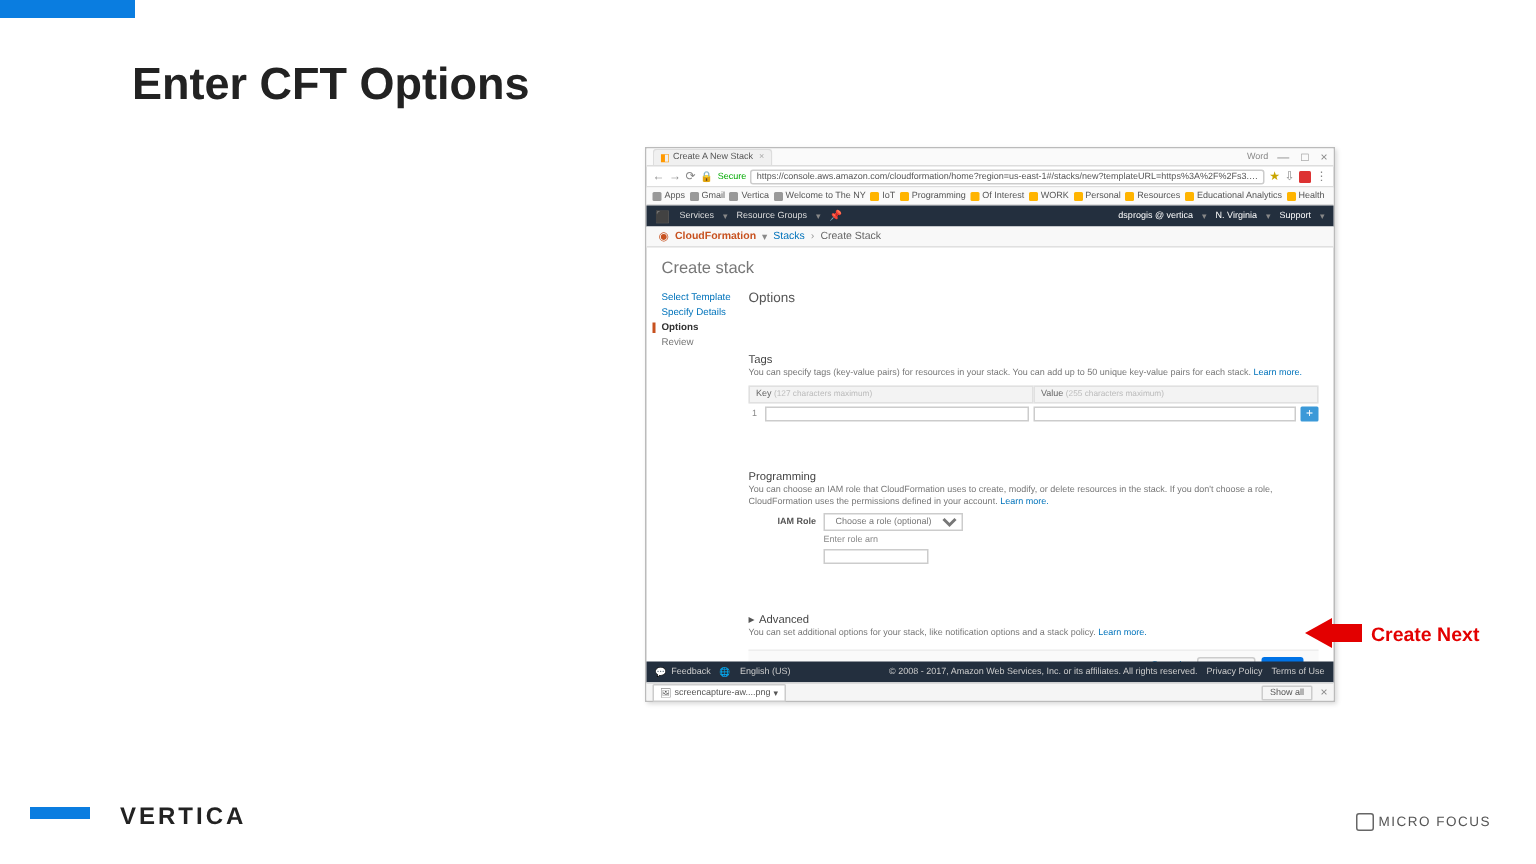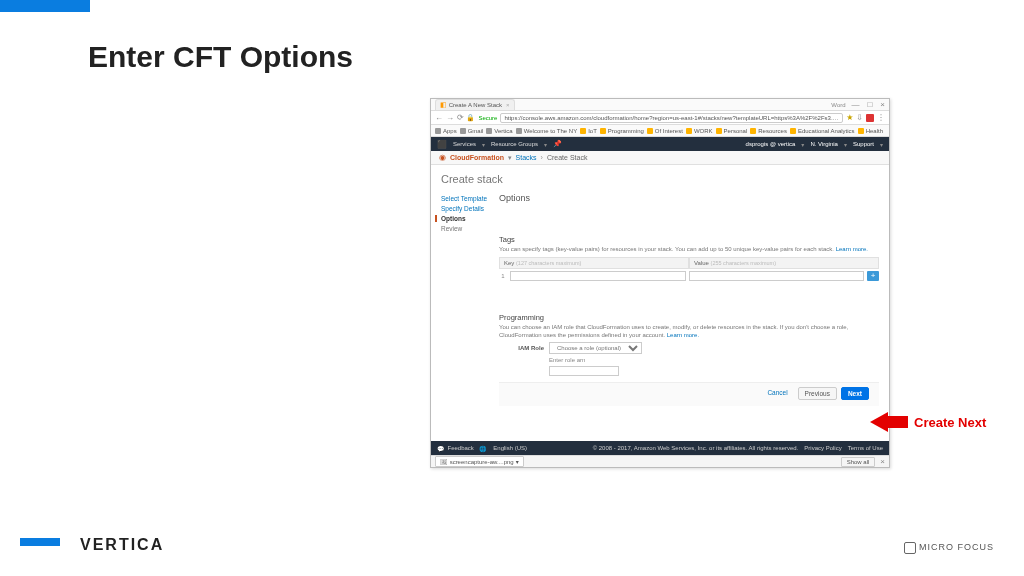--- a/index.html
+++ b/index.html
@@ -256,20 +256,24 @@
           <div class="row">
             <span class="lbl"></span>
             <span class="txt">Enter role arn</span>
           </div>
           <div class="row">
             <span class="lbl"></span>
             <input style="">
           </div>
         </div>
 
+        <div class="sect adv">
+          <div class="st"><span class="cm">▸</span><span>Advanced</span></div>
+          <div class="desc"><span>You can set additional options for your stack, like notification options and a stack policy.</span> <span class="lm">Learn more.</span></div>
+        </div>
 
         <div class="btnrow">
           <span class="btn cancel">Cancel</span>
           <span class="btn">Previous</span>
           <span class="btn next">Next</span>
         </div>
       </div>
     </div>
 
     <div class="aws-foot">

